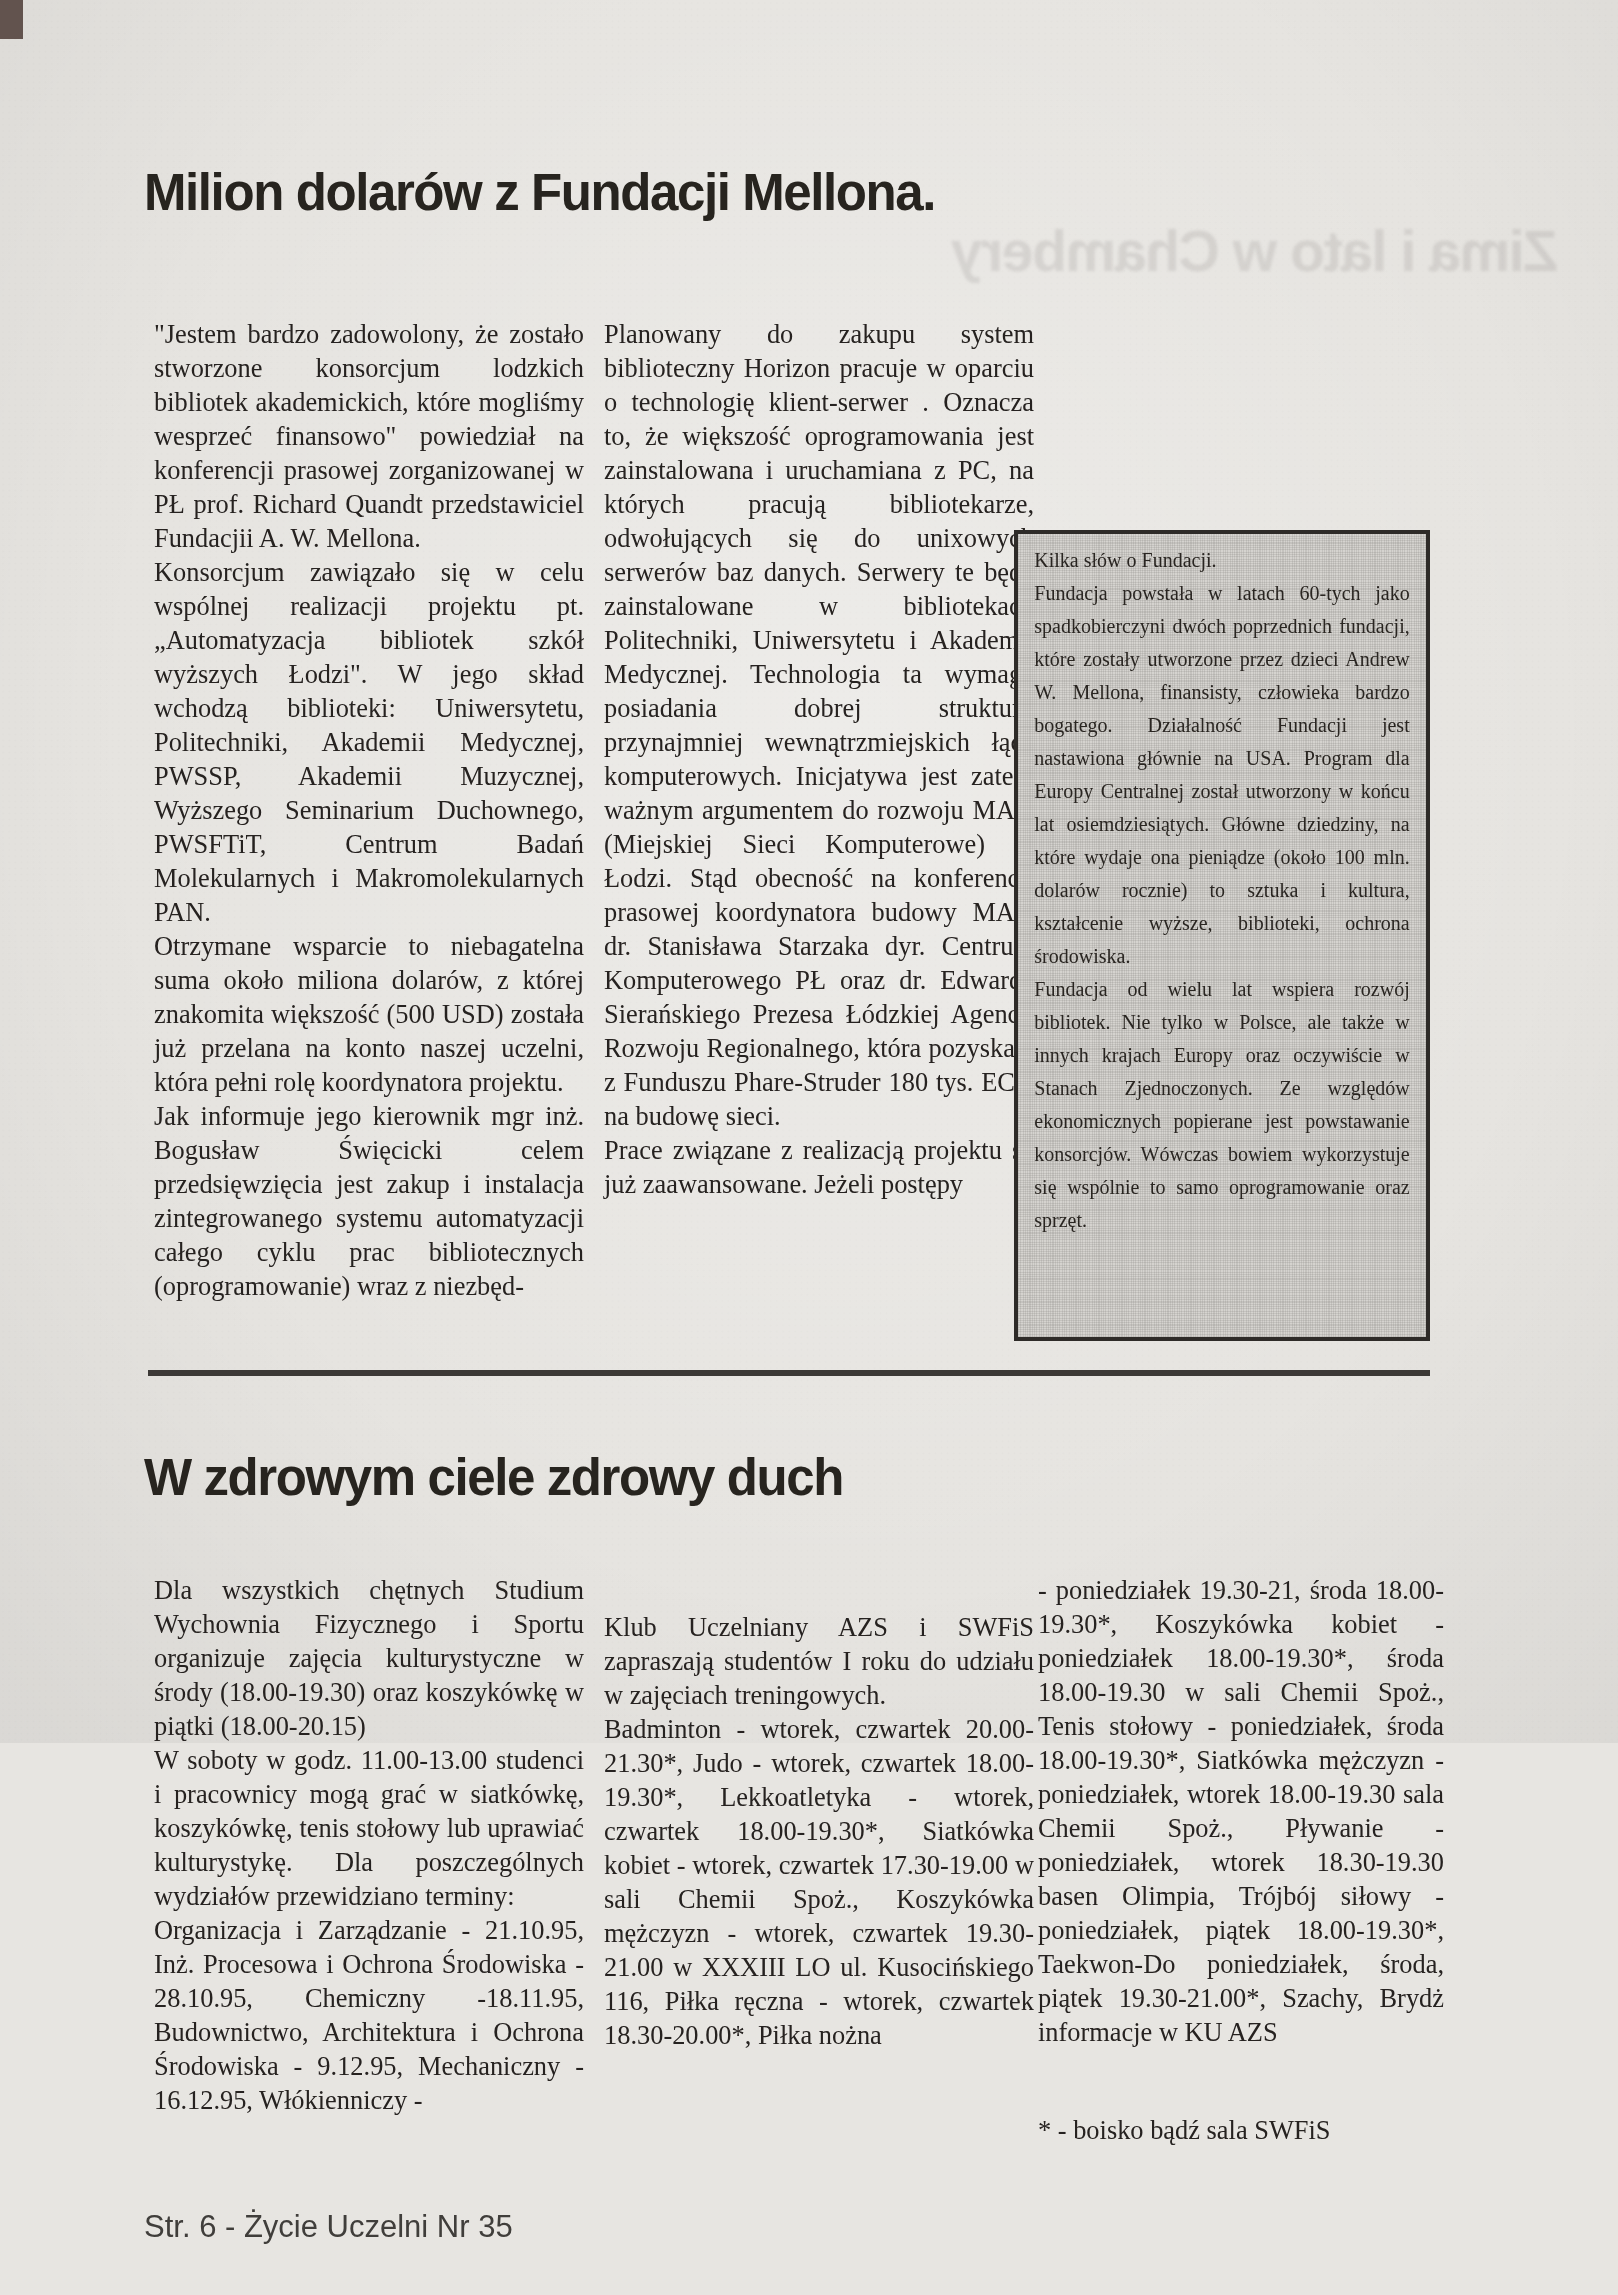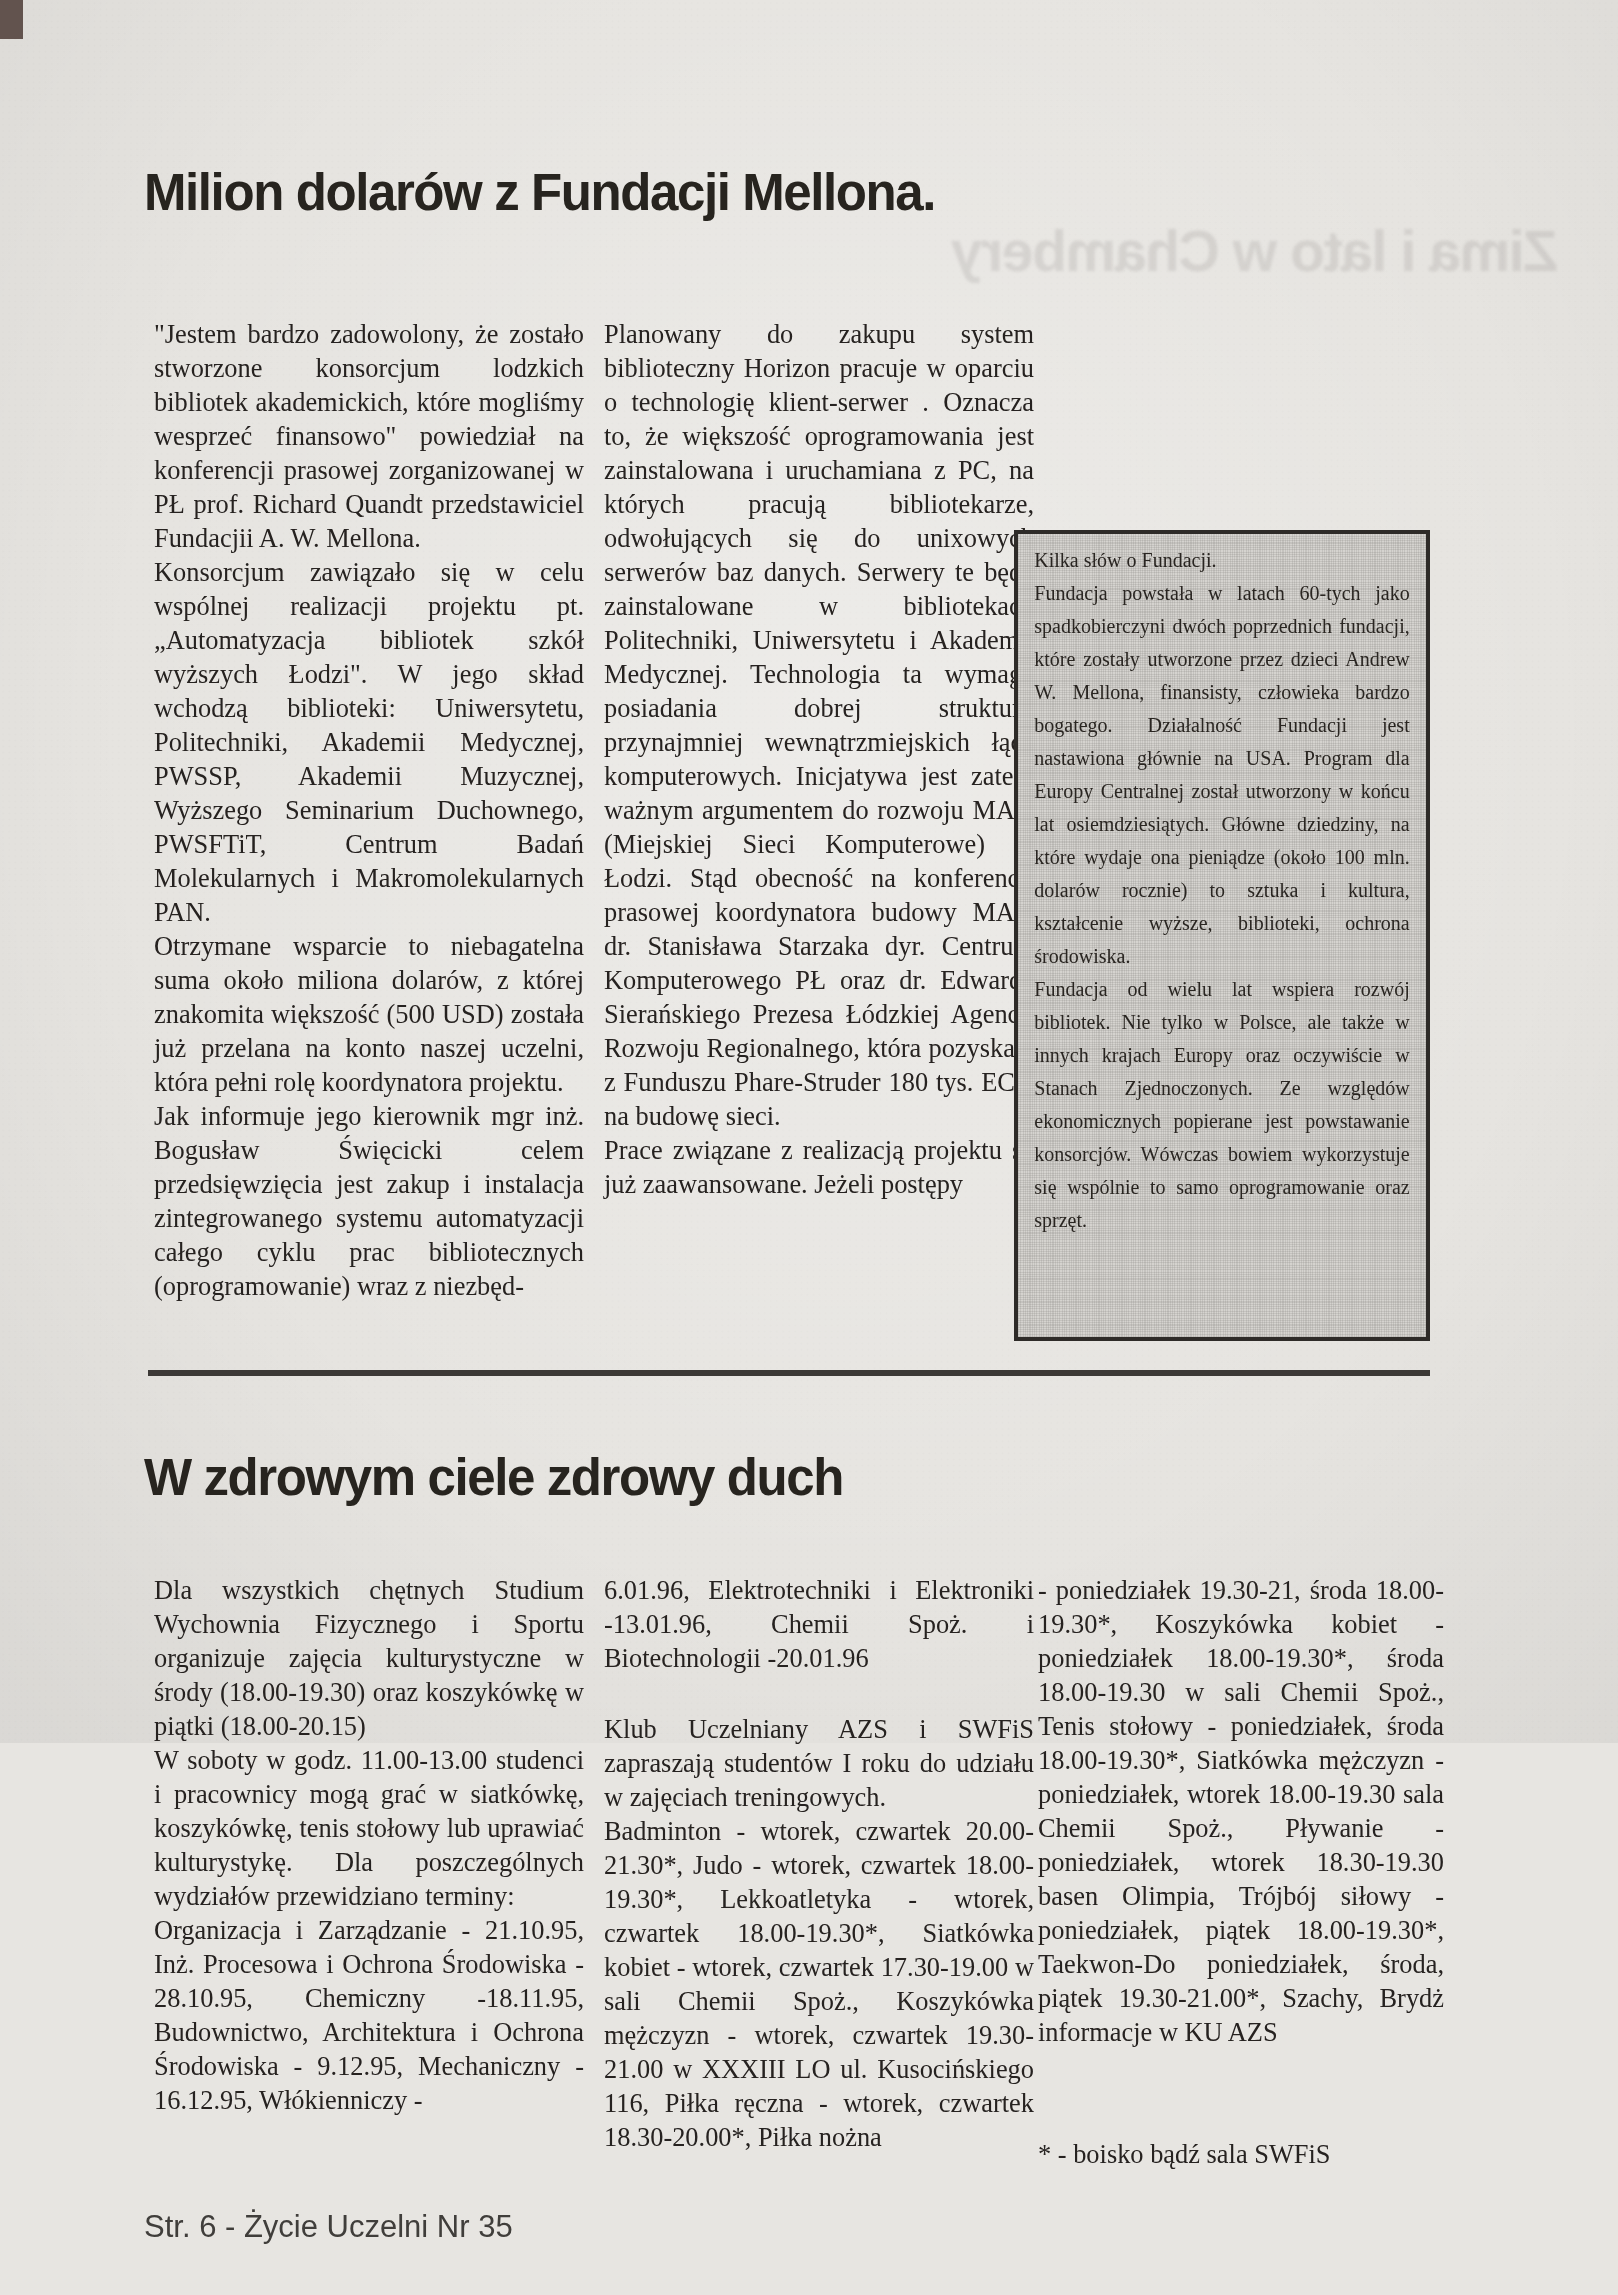--- a/index.html
+++ b/index.html
@@ -31,21 +31,21 @@
   .col{
     position:absolute;
     width:430px;
     text-align:justify;
     font-size:26.4px;
     line-height:34px;
     color:#262220;
   }
   .col p{ margin:0; }
   .col p.gap{ margin-top:37px; }
-  .col p.gap-lg{ margin-top:88px; }
+  .col p.gap-lg{ margin-top:64px; }
   .fund-box{
     position:absolute;
     left:1014px; top:530px;
     width:416px; height:811px;
     box-sizing:border-box;
     border:4.7px solid #2e2b28;
     padding:9.5px 16.3px 0 16.3px;
     background:
       repeating-linear-gradient(0deg, rgba(110,108,104,0.16) 0 1.1px, rgba(0,0,0,0) 1.1px 2.3px),
       repeating-linear-gradient(90deg, rgba(110,108,104,0.16) 0 1.1px, rgba(0,0,0,0) 1.1px 2.3px),
@@ -127,21 +127,20 @@
 
   <div class="headline" style="left:144px; top:1448px;">W zdrowym ciele zdrowy duch</div>
 
   <div class="col" style="left:154px; top:1573px;">
     <p>Dla wszystkich chętnych Studium Wychownia Fizycznego i Sportu organizuje zajęcia kulturystyczne w środy (18.00-19.30) oraz koszykówkę w piątki (18.00-20.15)</p>
     <p>W soboty w godz. 11.00-13.00 studenci i pracownicy mogą grać w siatkówkę, koszykówkę, tenis stołowy lub uprawiać kulturystykę. Dla poszczególnych wydziałów przewidziano terminy:</p>
     <p>Organizacja i Zarządzanie - 21.10.95, Inż. Procesowa i Ochrona Środowiska - 28.10.95, Chemiczny -18.11.95, Budownictwo, Architektura i Ochrona Środowiska - 9.12.95, Mechaniczny - 16.12.95, Włókienniczy -</p>
   </div>
 
   <div class="col" style="left:604px; top:1573px;">
-    <p>6.01.96, Elektrotechniki i Elektroniki -13.01.96, Chemii Spoż. i Biotechnologii -20.01.96</p>
     <p class="gap">Klub Uczelniany AZS i SWFiS zapraszają studentów I roku do udziału w zajęciach treningowych.</p>
     <p>Badminton - wtorek, czwartek 20.00-21.30*, Judo - wtorek, czwartek 18.00-19.30*, Lekkoatletyka - wtorek, czwartek 18.00-19.30*, Siatkówka kobiet - wtorek, czwartek 17.30-19.00 w sali Chemii Spoż., Koszykówka mężczyzn - wtorek, czwartek 19.30-21.00 w XXXIII LO ul. Kusocińskiego 116, Piłka ręczna - wtorek, czwartek 18.30-20.00*, Piłka nożna</p>
   </div>
 
   <div class="col" style="left:1038px; top:1573px; width:406px;">
     <p>- poniedziałek 19.30-21, środa 18.00-19.30*, Koszykówka kobiet - poniedziałek 18.00-19.30*, środa 18.00-19.30 w sali Chemii Spoż., Tenis stołowy - poniedziałek, środa 18.00-19.30*, Siatkówka mężczyzn - poniedziałek, wtorek 18.00-19.30 sala Chemii Spoż., Pływanie - poniedziałek, wtorek 18.30-19.30 basen Olimpia, Trójbój siłowy - poniedziałek, piątek 18.00-19.30*, Taekwon-Do poniedziałek, środa, piątek 19.30-21.00*, Szachy, Brydż informacje w KU AZS</p>
     <p class="gap-lg">* - boisko bądź sala SWFiS</p>
   </div>
 
   <div class="footer">Str. 6 - Życie Uczelni Nr 35</div>

